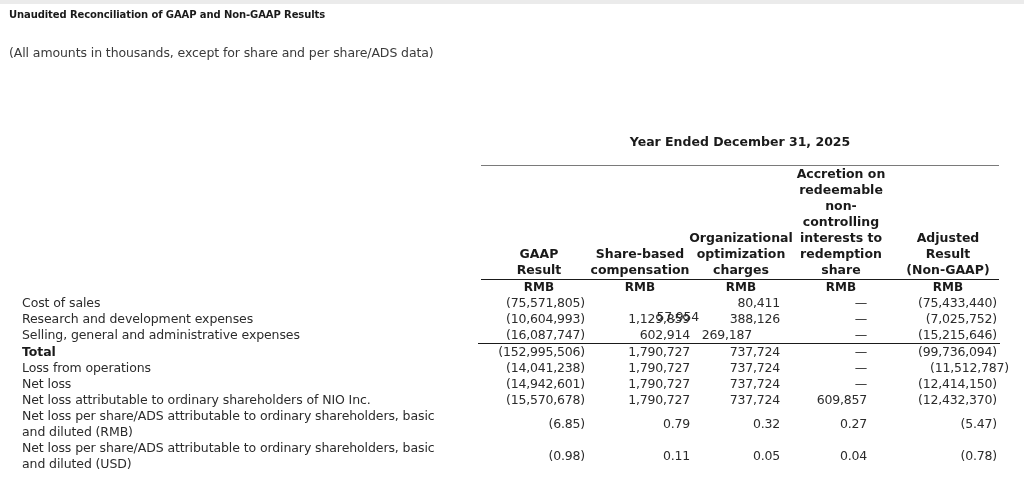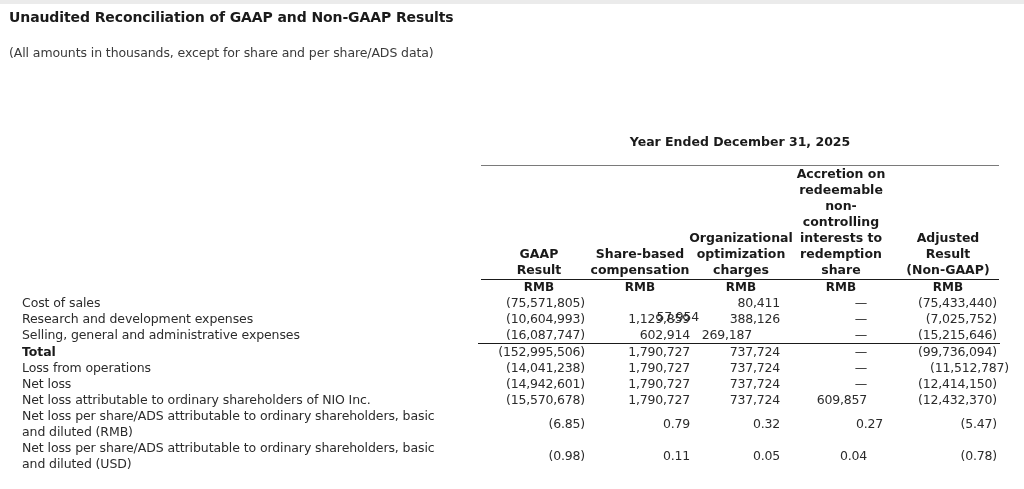--- a/index.html
+++ b/index.html
@@ -6,21 +6,21 @@
     body {
       width: 1024px; height: 489px; overflow: hidden;
       background: #ffffff;
       font-family: "DejaVu Sans", sans-serif;
       color: #2b2b2b;
       position: relative;
     }
     .topbar { position: absolute; left: 0; top: 0; width: 1024px; height: 4px; background: #ebebeb; }
     .title {
       position: absolute; left: 9px; top: 9px;
-      font-size: 14px; font-weight: bold; color: #1a1a1a; letter-spacing: -0.1px;
+      font-size: 10px; font-weight: bold; color: #1a1a1a; letter-spacing: -0.1px;
     }
     .subtitle {
       position: absolute; left: 9px; top: 45px;
       font-size: 12.5px; color: #3a3a3a; letter-spacing: -0.1px;
     }
     .year-header {
       position: absolute; left: 481px; width: 518px; top: 134px;
       text-align: center; font-size: 12.5px; font-weight: bold; color: #1a1a1a;
     }
     .top-rule { position: absolute; left: 481px; width: 518px; top: 165px; height: 0; border-top: 1.5px solid #7a7a7a; }
@@ -161,21 +161,21 @@
   </div>
 
   <div class="row" style="top:408px;">
     <div class="label">
       <div>Net loss per share/ADS attributable to ordinary shareholders, basic</div>
       <div>and diluted (RMB)</div>
     </div>
     <div class="val" style="top:8px;left:480px;width:105px;">(6.85)</div>
     <div class="val" style="top:8px;left:590px;width:100px;">0.79</div>
     <div class="val" style="top:8px;left:690px;width:90px;">0.32</div>
-    <div class="val" style="top:8px;left:796px;width:87px;">0.27</div>
+    <div class="val" style="top:8px;left:780px;width:87px;">0.27</div>
     <div class="val" style="top:8px;left:880px;width:117px;">(5.47)</div>
   </div>
 
   <div class="row" style="top:440px;">
     <div class="label">
       <div>Net loss per share/ADS attributable to ordinary shareholders, basic</div>
       <div>and diluted (USD)</div>
     </div>
     <div class="val" style="top:8px;left:480px;width:105px;">(0.98)</div>
     <div class="val" style="top:8px;left:590px;width:100px;">0.11</div>

